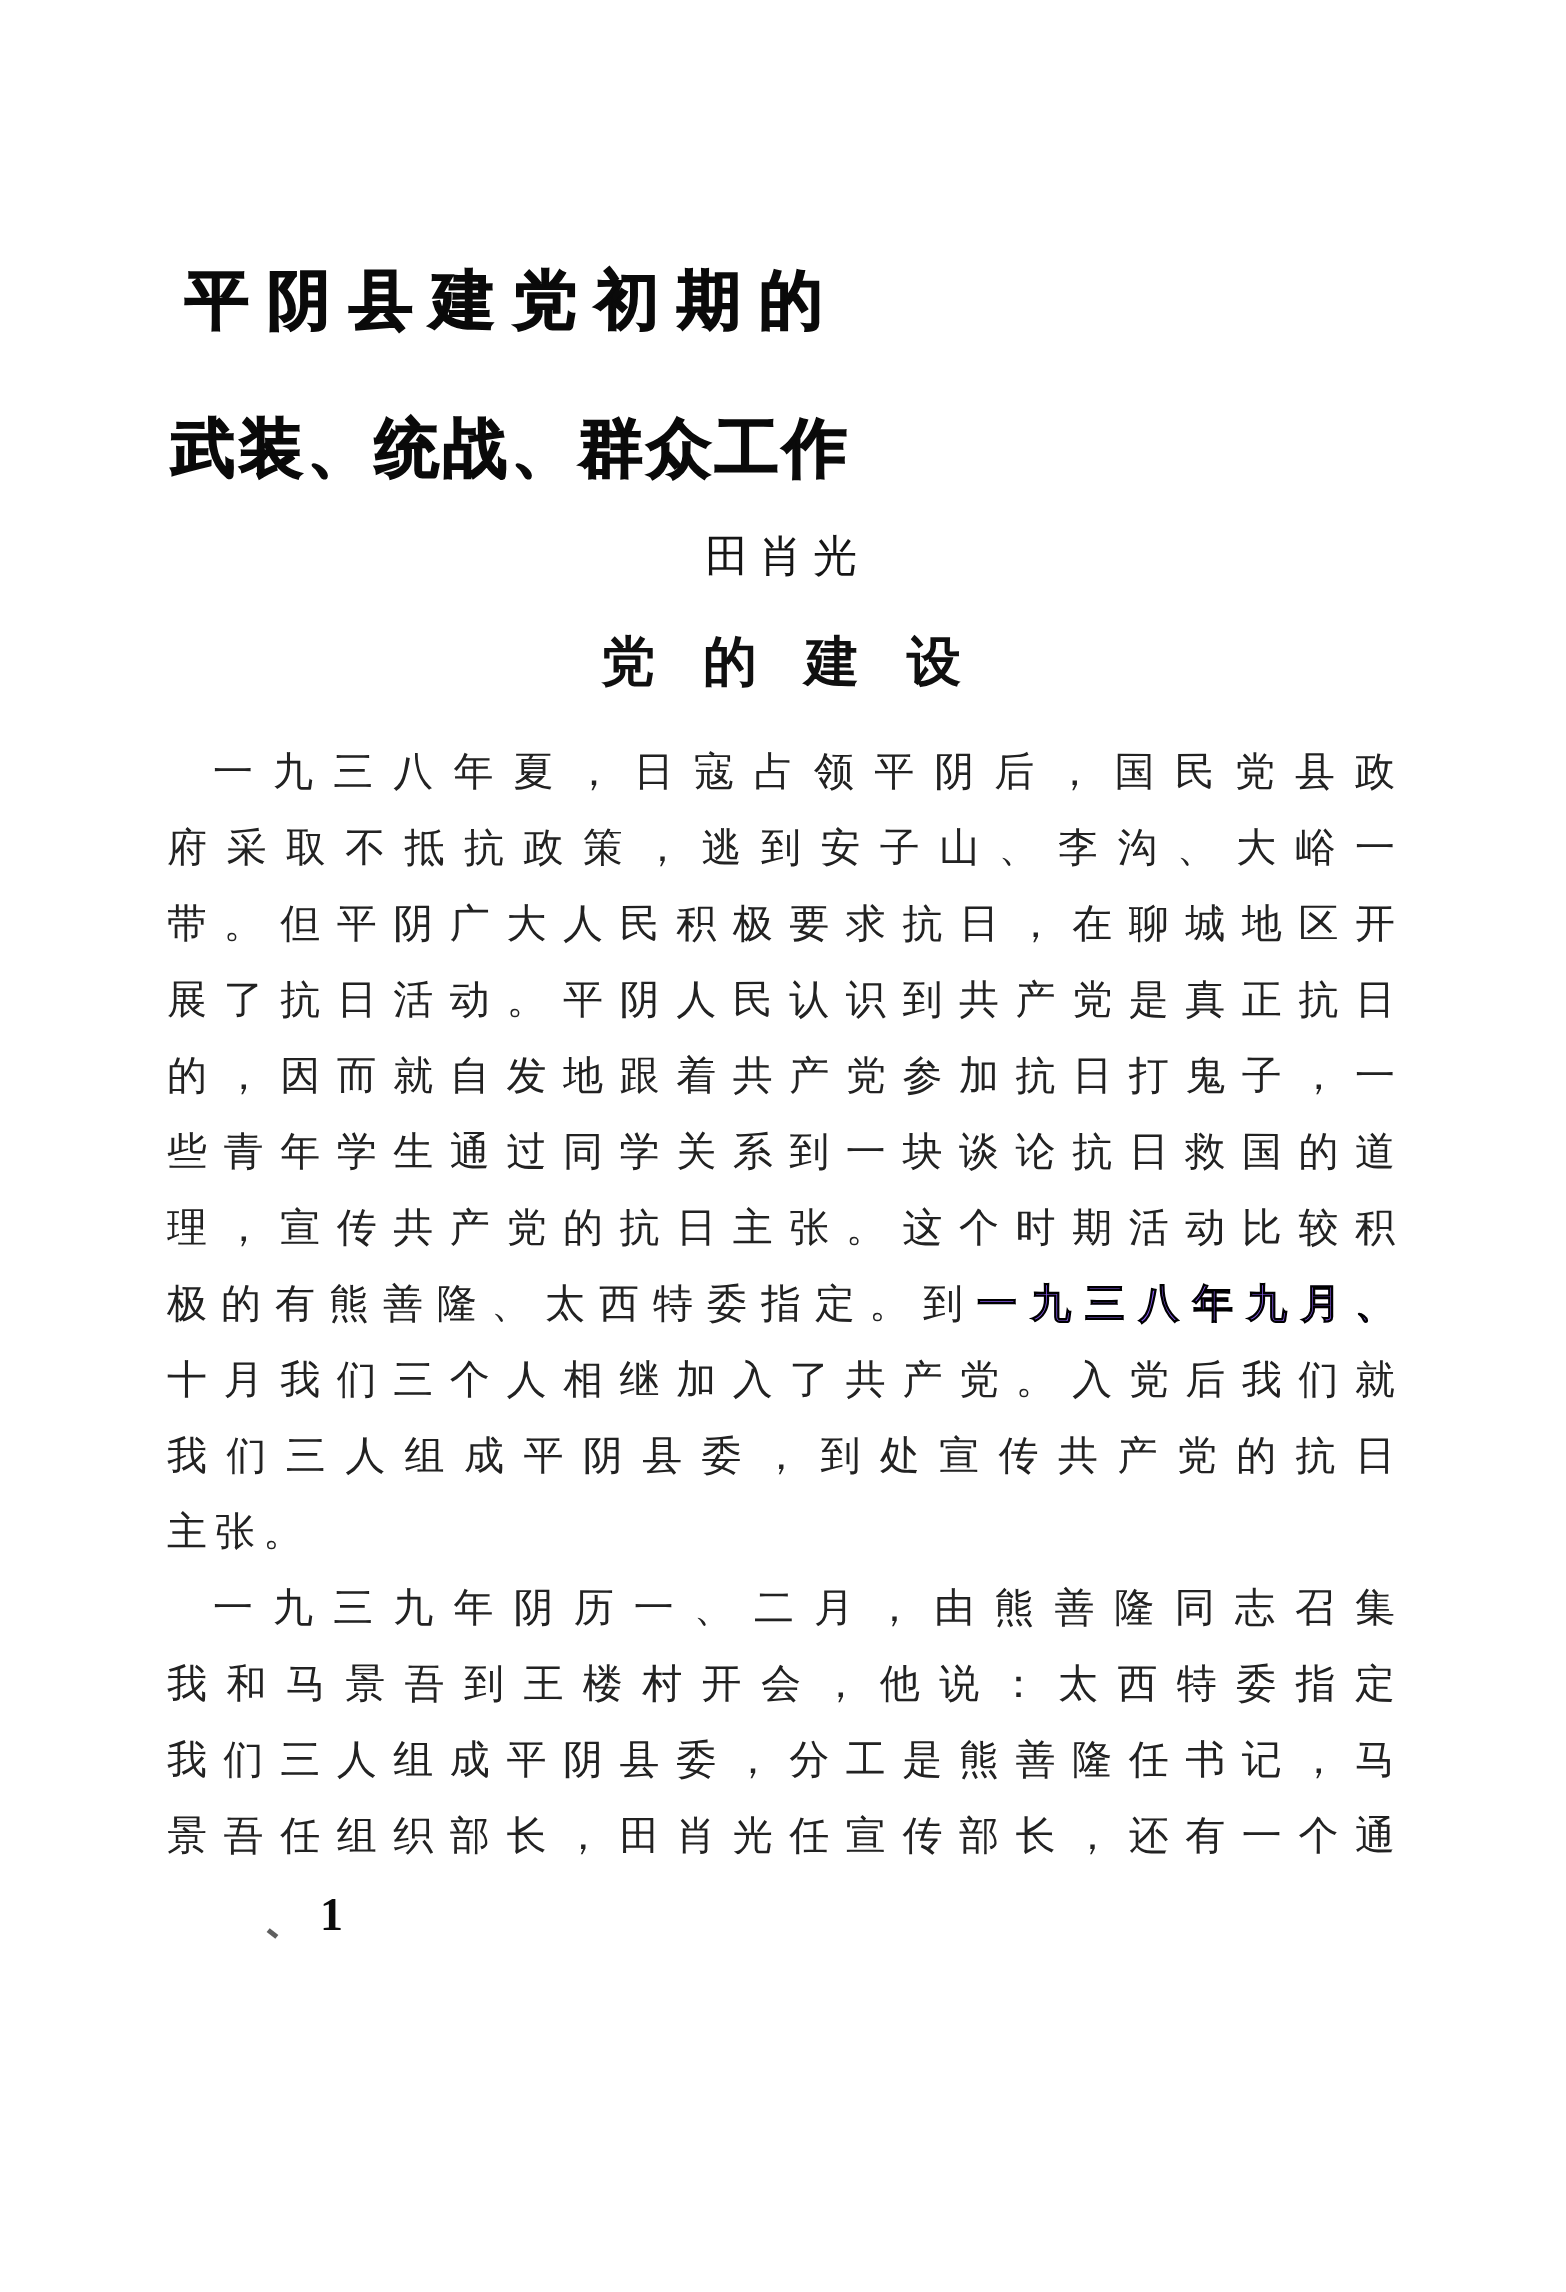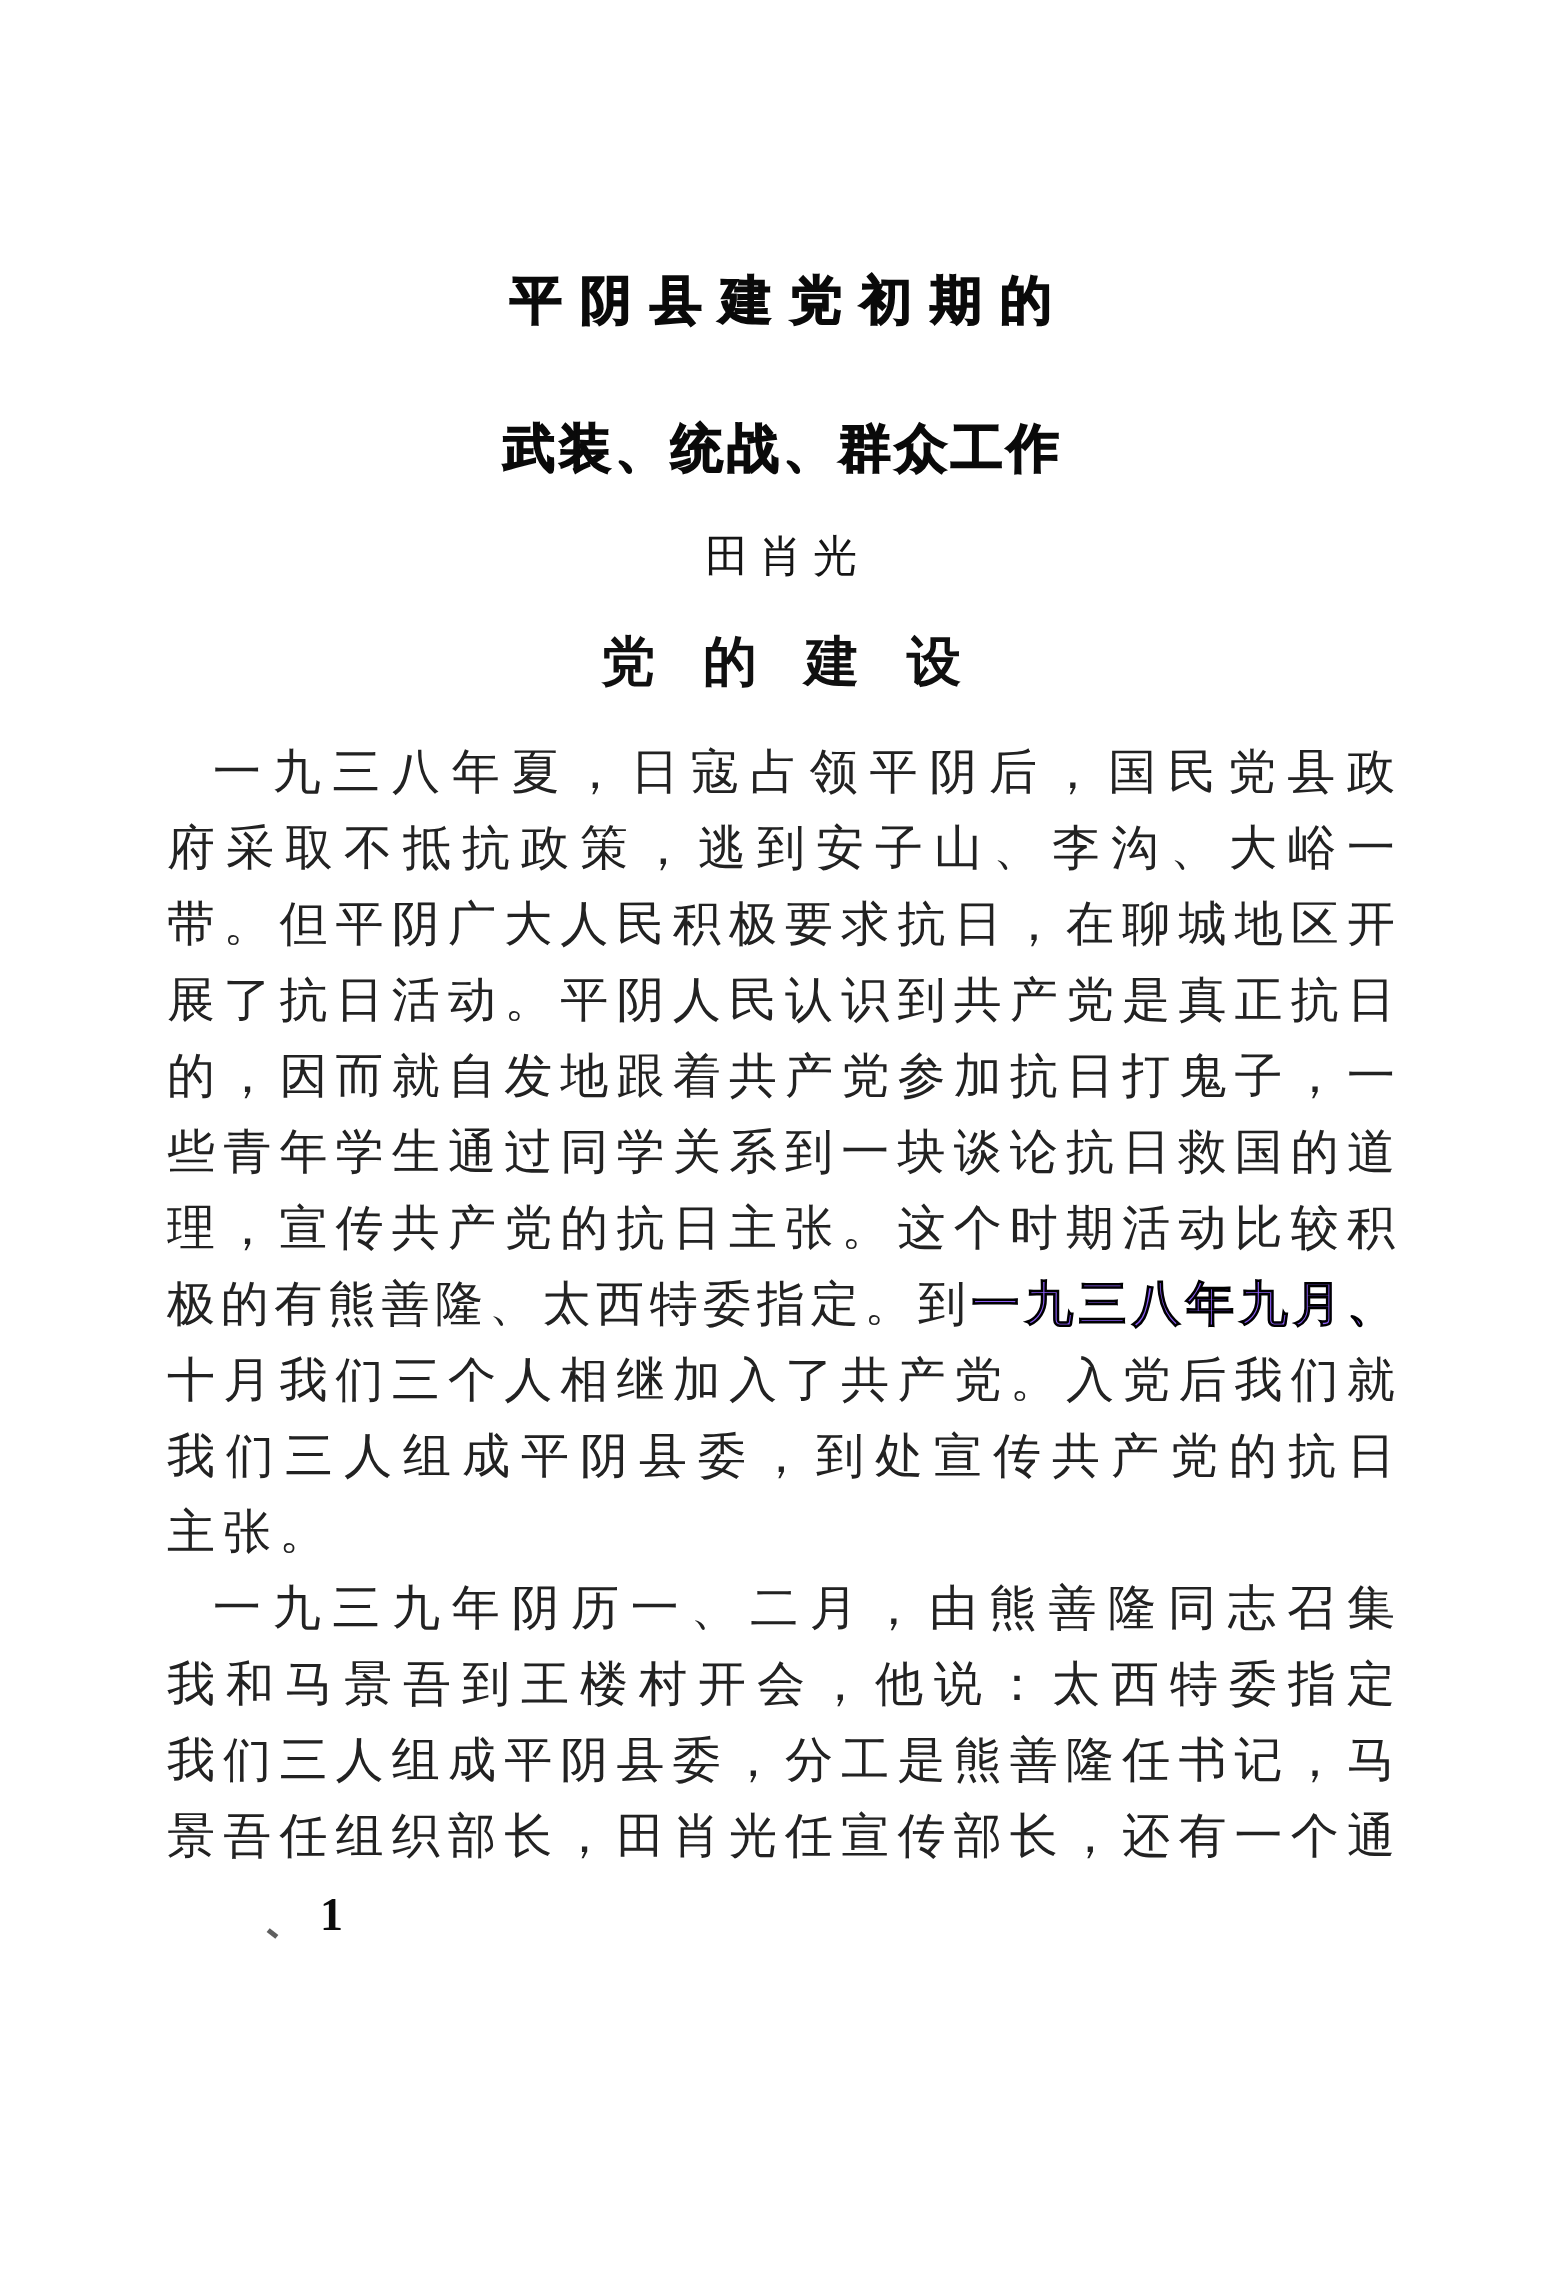--- a/index.html
+++ b/index.html
@@ -13,24 +13,24 @@
     color: #1c1c1c;
     font-family: "Liberation Serif", serif;
     overflow: hidden;
   }
   .content {
     margin-left: 167px;
     width: 1228px;
     padding-top: 256px;
   }
   .title-line {
-    font-size: 52px;
+    font-size: 64px;
     line-height: 90px;
     font-weight: 900;
-    text-align: center;
+    text-align: left;
     color: #0a0a0a;
     -webkit-text-stroke: 1.5px #0a0a0a;
   }
   .title-line-1 { letter-spacing: 18px; text-indent: 18px; }
   .title-line-2 { margin-top: 58px; letter-spacing: 4px; text-indent: 4px; }
   .author {
     margin-top: 36px;
     font-size: 44px;
     line-height: 54px;
     text-align: center;
@@ -43,21 +43,21 @@
     font-size: 54px;
     line-height: 64px;
     font-weight: 700;
     text-align: center;
     letter-spacing: 48px;
     text-indent: 48px;
     color: #101010;
   }
   .body-text { margin-top: 40px; }
   .body-line {
-    font-size: 48px;
+    font-size: 40px;
     line-height: 76px;
     color: #222222;
     text-align: justify;
     text-align-last: justify;
     white-space: normal;
     font-family: Liberation Serif, serif;
   }
   .body-line.indent { padding-left: 46px; }
   .body-line.para-end { text-align-last: left; letter-spacing: 8px; }
   .body-line .bold-run { font-weight: 900; color: #8b5cf6; -webkit-text-stroke: 1px #000; }

